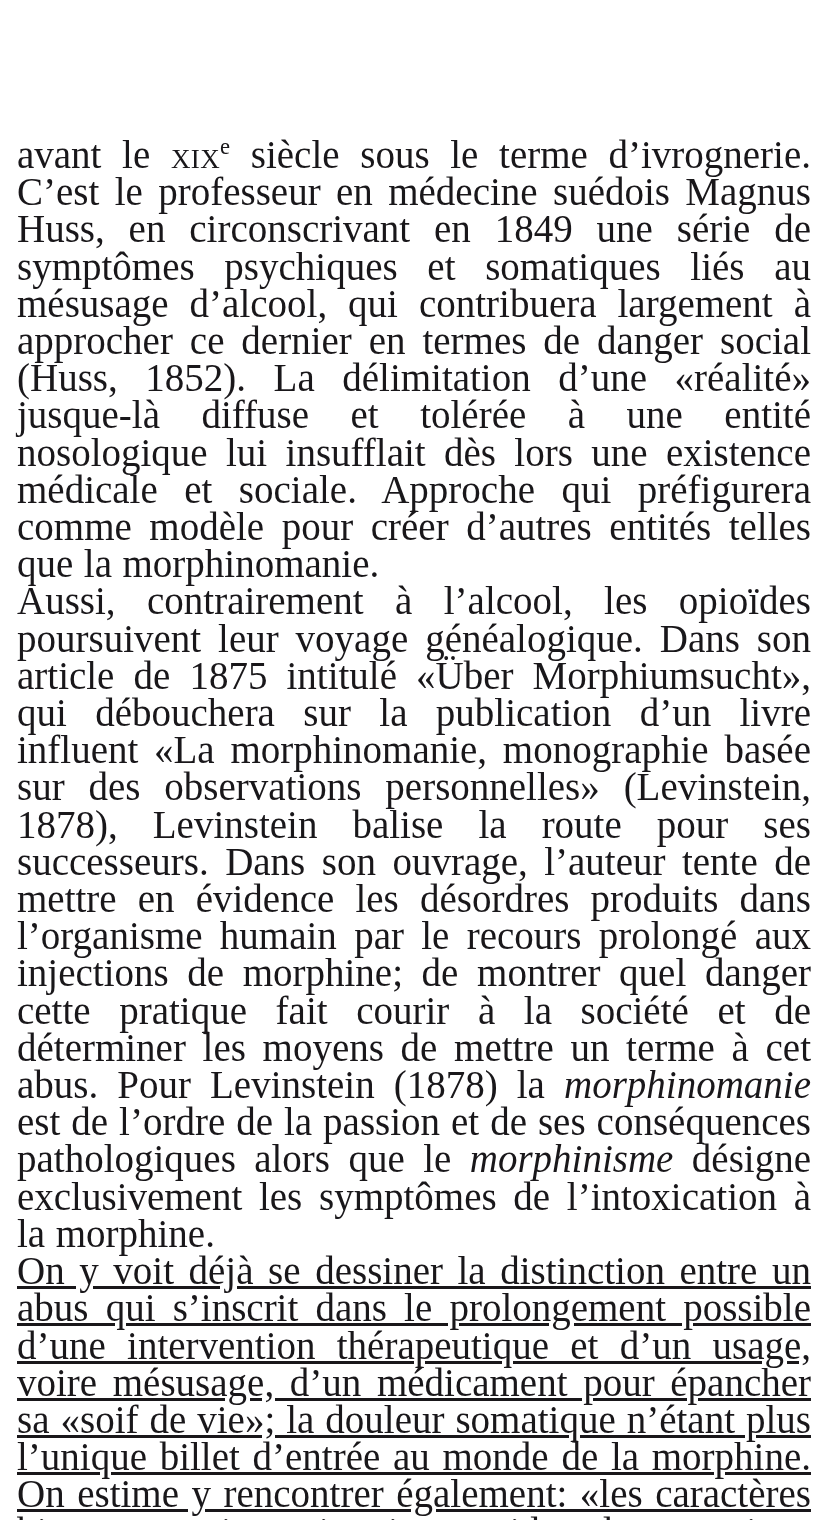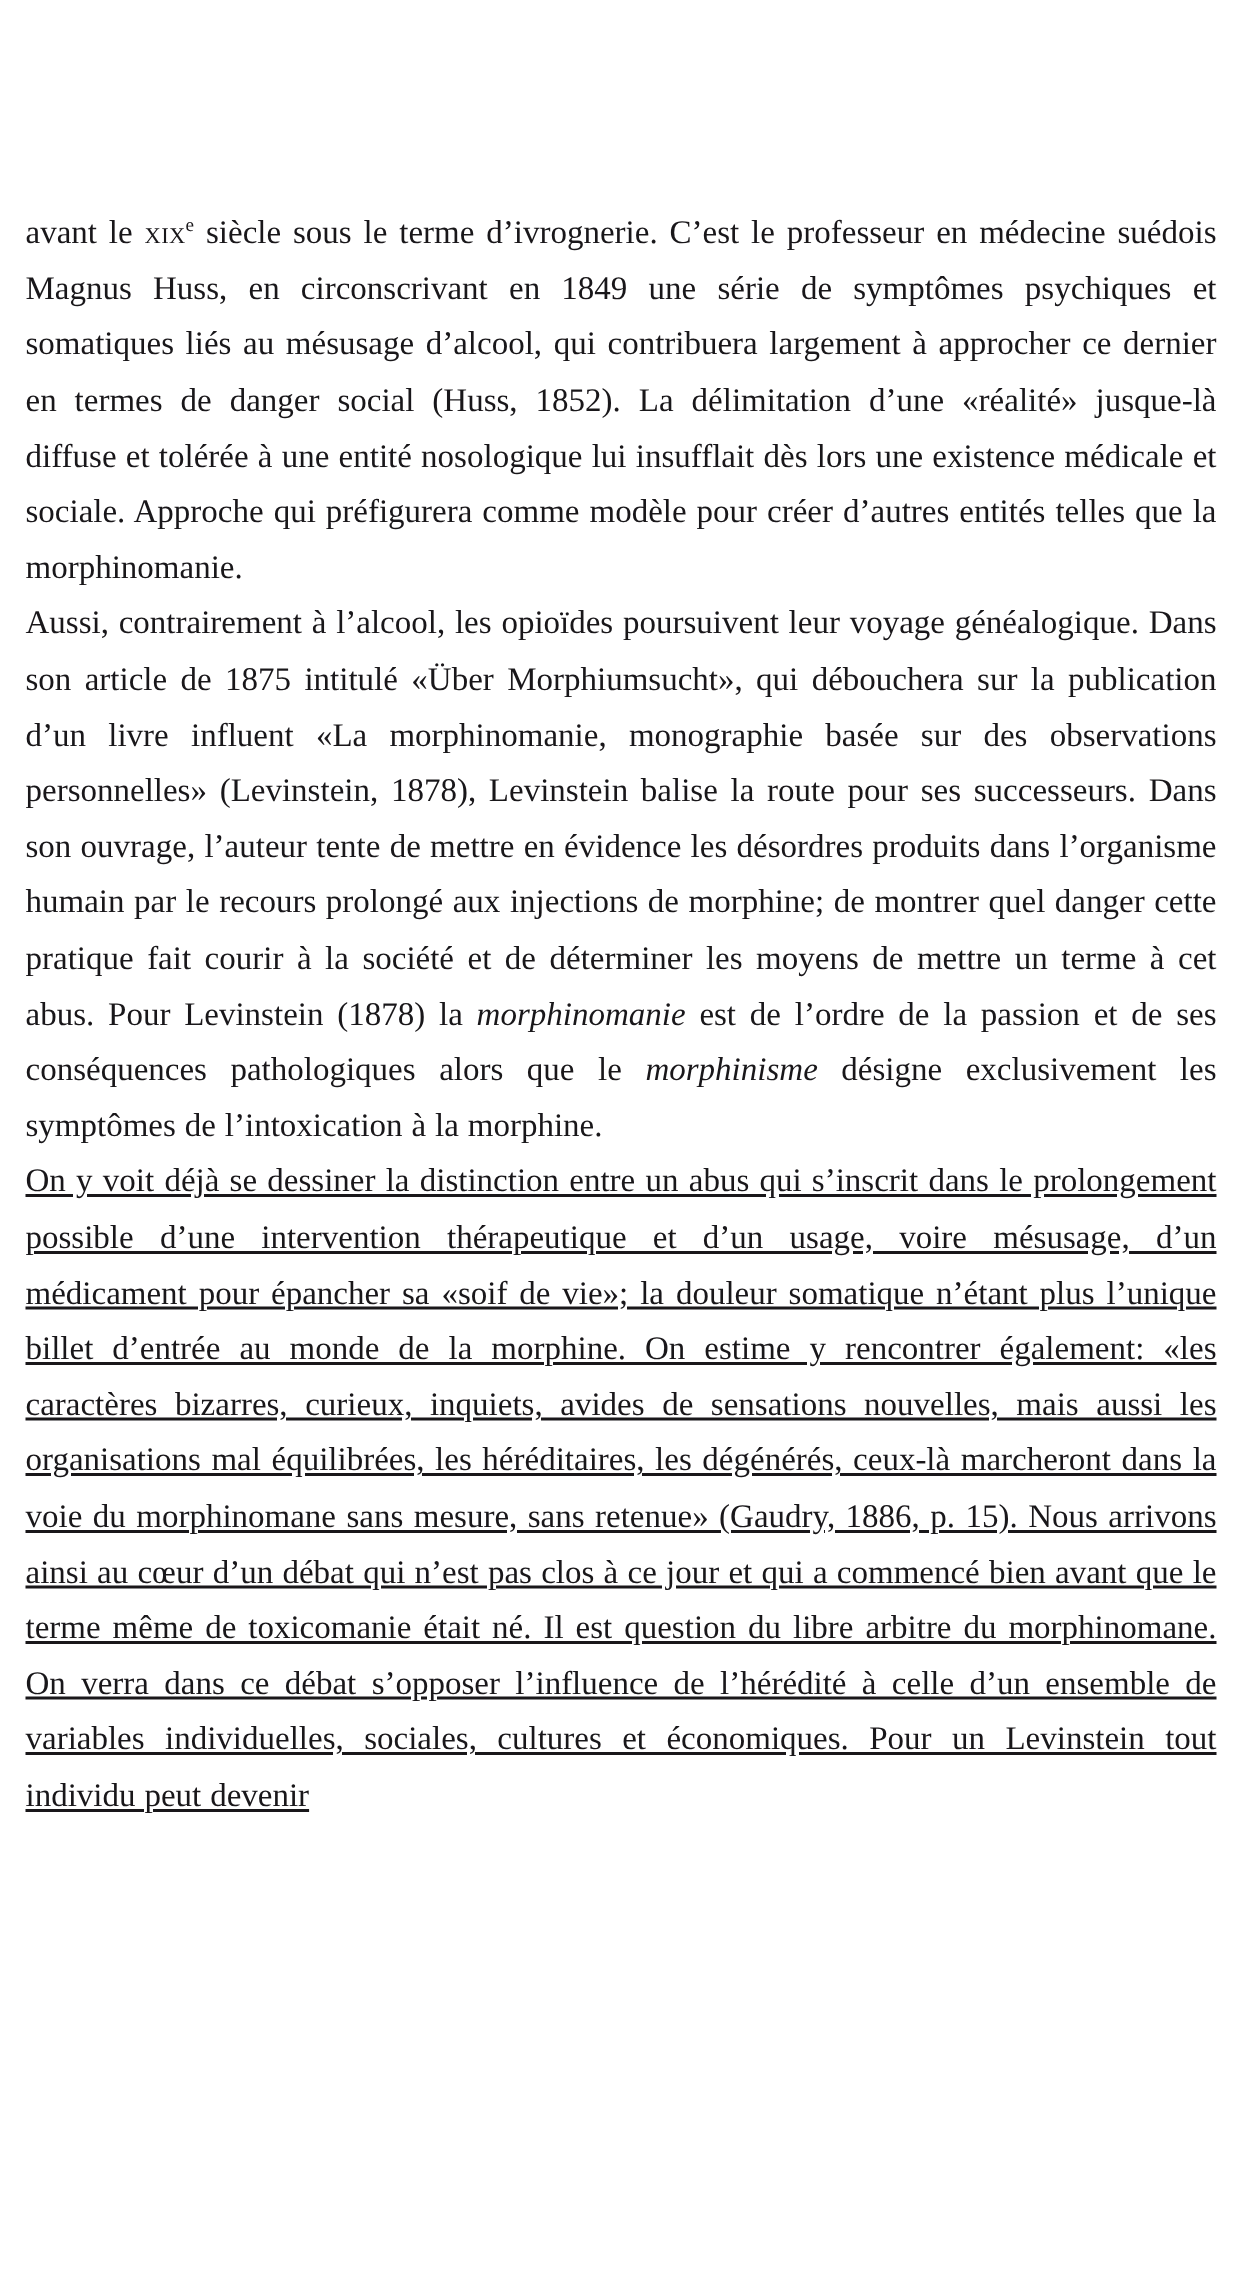--- a/index.html
+++ b/index.html
@@ -26,21 +26,21 @@
     position: absolute;
     left: 17px;
     top: 136px;
     width: 794px;
   }
   p.para {
     margin: 0;
     padding: 0;
     text-align: justify;
     text-justify: inter-word;
-    font-size: 22px;
+    font-size: 39px;
     line-height: 37.2px;
     text-indent: 0;
     hyphens: none;
     -webkit-hyphens: none;
     word-spacing: 0.02em;
   }
   
   p.para:last-child {
     margin-bottom: 0;
     text-decoration: underline;

